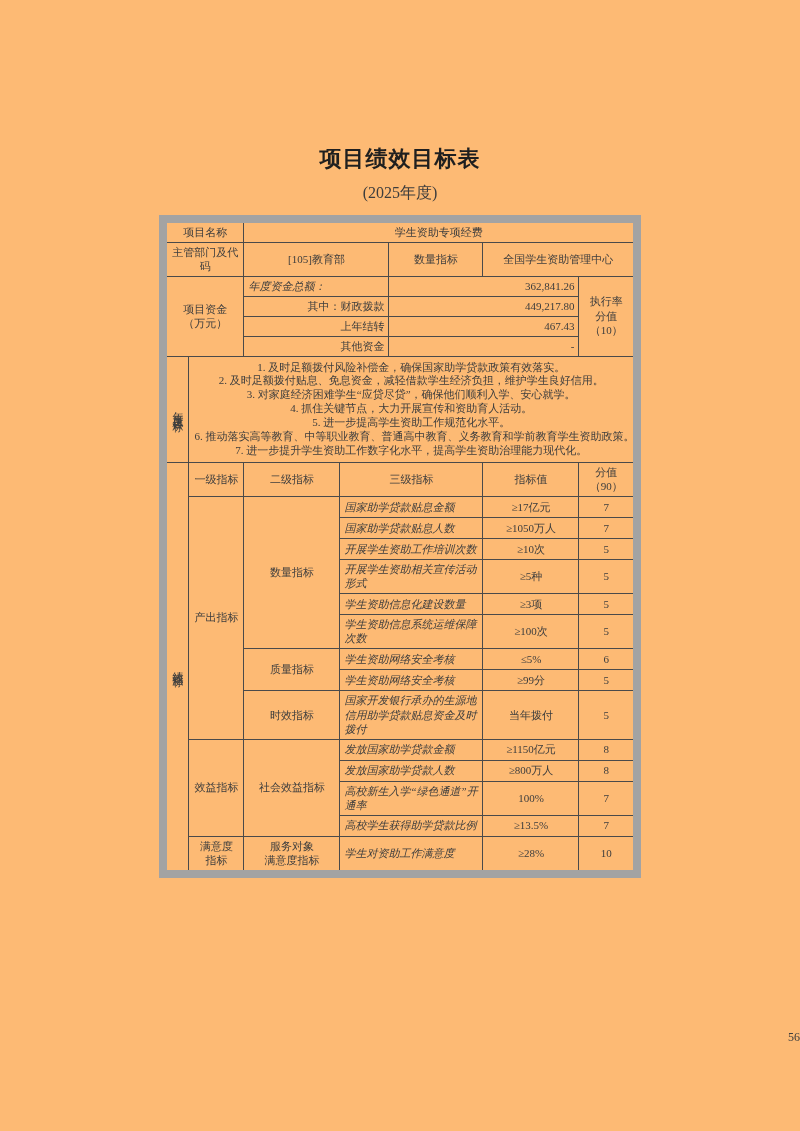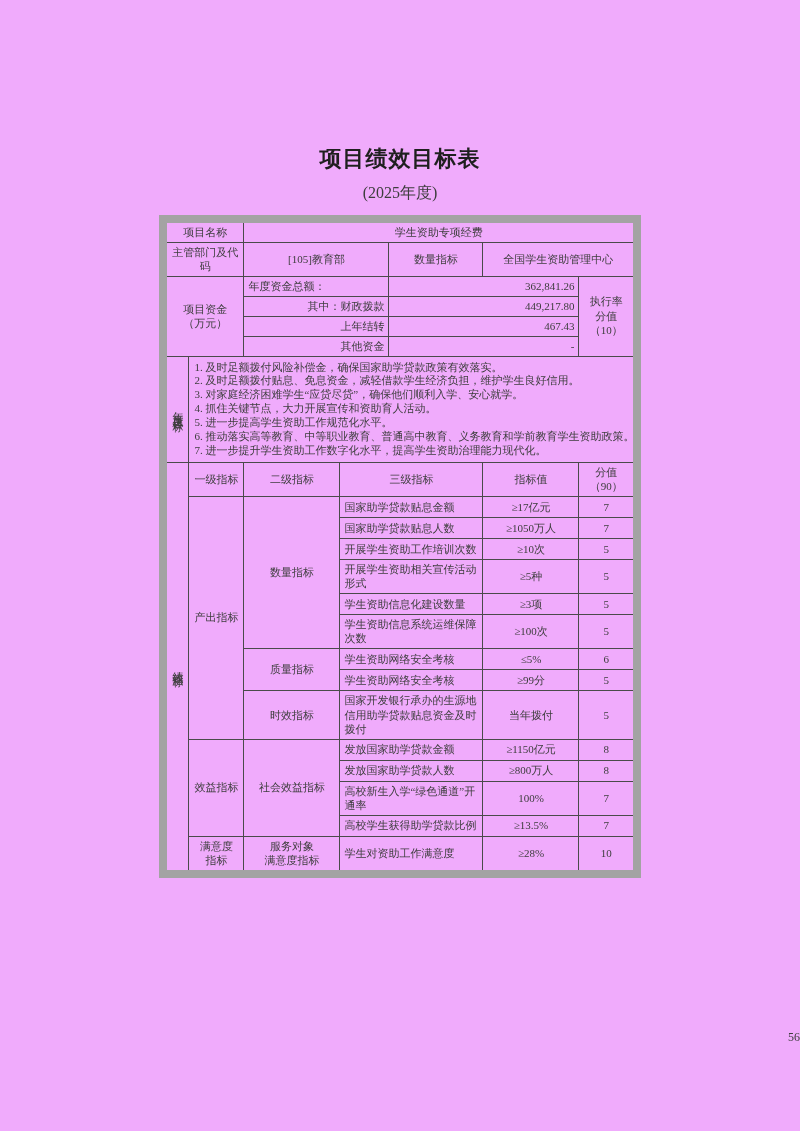--- a/index.html
+++ b/index.html
@@ -1,44 +1,44 @@
 <!DOCTYPE html>
 <html><head>
 <meta charset="utf-8">
 <style>
   html,body{margin:0;padding:0;background:#fff;}
   .page{
-    width:800px;height:1131px;background:#f0abfc;position:relative;
+    width:800px;height:1131px;background:#fdba74;position:relative;
     font-family:"Liberation Serif","DejaVu Serif",serif;color:#3d3d3d;
     margin:0 auto;overflow:hidden;
   }
   .doc-title{
     margin:0;padding-top:144px;text-align:center;
     font-size:22px;font-weight:bold;color:#1f1f1f;letter-spacing:1px;
   }
   .doc-subtitle{
     text-align:center;font-size:16px;margin-top:9px;color:#3d3d3d;
   }
   table.main{
     width:474px;margin:11px auto 0;border-collapse:collapse;table-layout:fixed;
     font-size:11px;border:8px solid #a3a3a3;
   }
   td{
     border:1px solid #4a4a4a;padding:2px 4px;line-height:1.32;
     text-align:center;vertical-align:middle;word-break:break-all;
     overflow:hidden;color:#3d3d3d;
   }
-  td.l{text-align:left;}
+  td.l{text-align:left;font-style:italic;}
   td.r{text-align:right;}
   td.pre{white-space:pre-line;}
   .vert{
     writing-mode:vertical-lr;text-orientation:upright;
     margin:0 auto;letter-spacing:2px;line-height:1.15;
   }
-  .goals-cell{text-align:left;padding:4px 5px;}
+  .goals-cell{text-align:center;padding:4px 5px;}
   .goal-item{line-height:13.9px;white-space:nowrap;}
   tr.h1{height:22px} tr.h2{height:23px} tr.hf{height:20px}
   tr.hg{height:102px} tr.hh{height:30px} tr.hs{height:21px} tr.hd{height:29px}
   .pagenum{
     position:absolute;top:1030px;left:0;right:0;text-align:right;
     font-size:12px;color:#3d3d3d;
   }
 </style>
 </head>
 <body>

